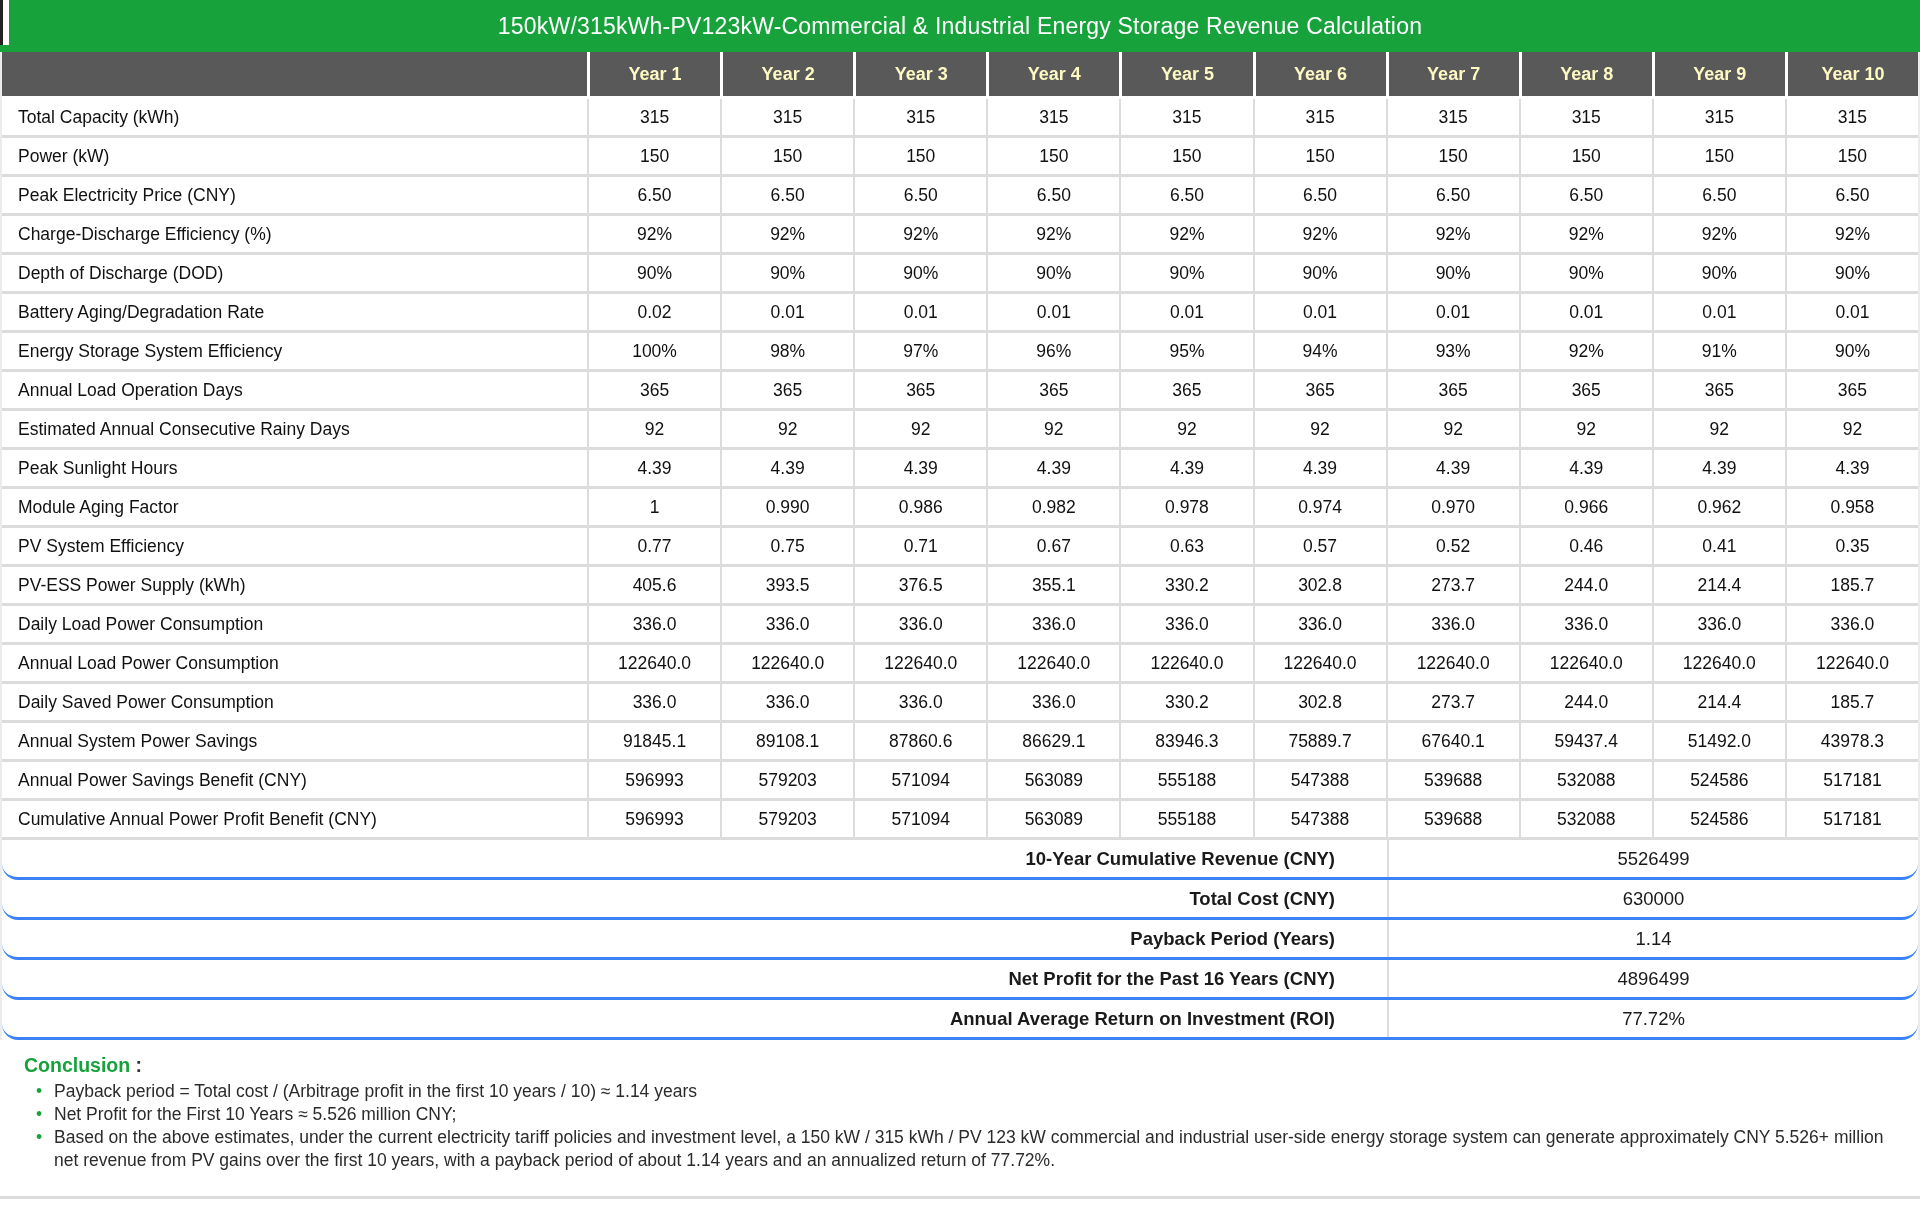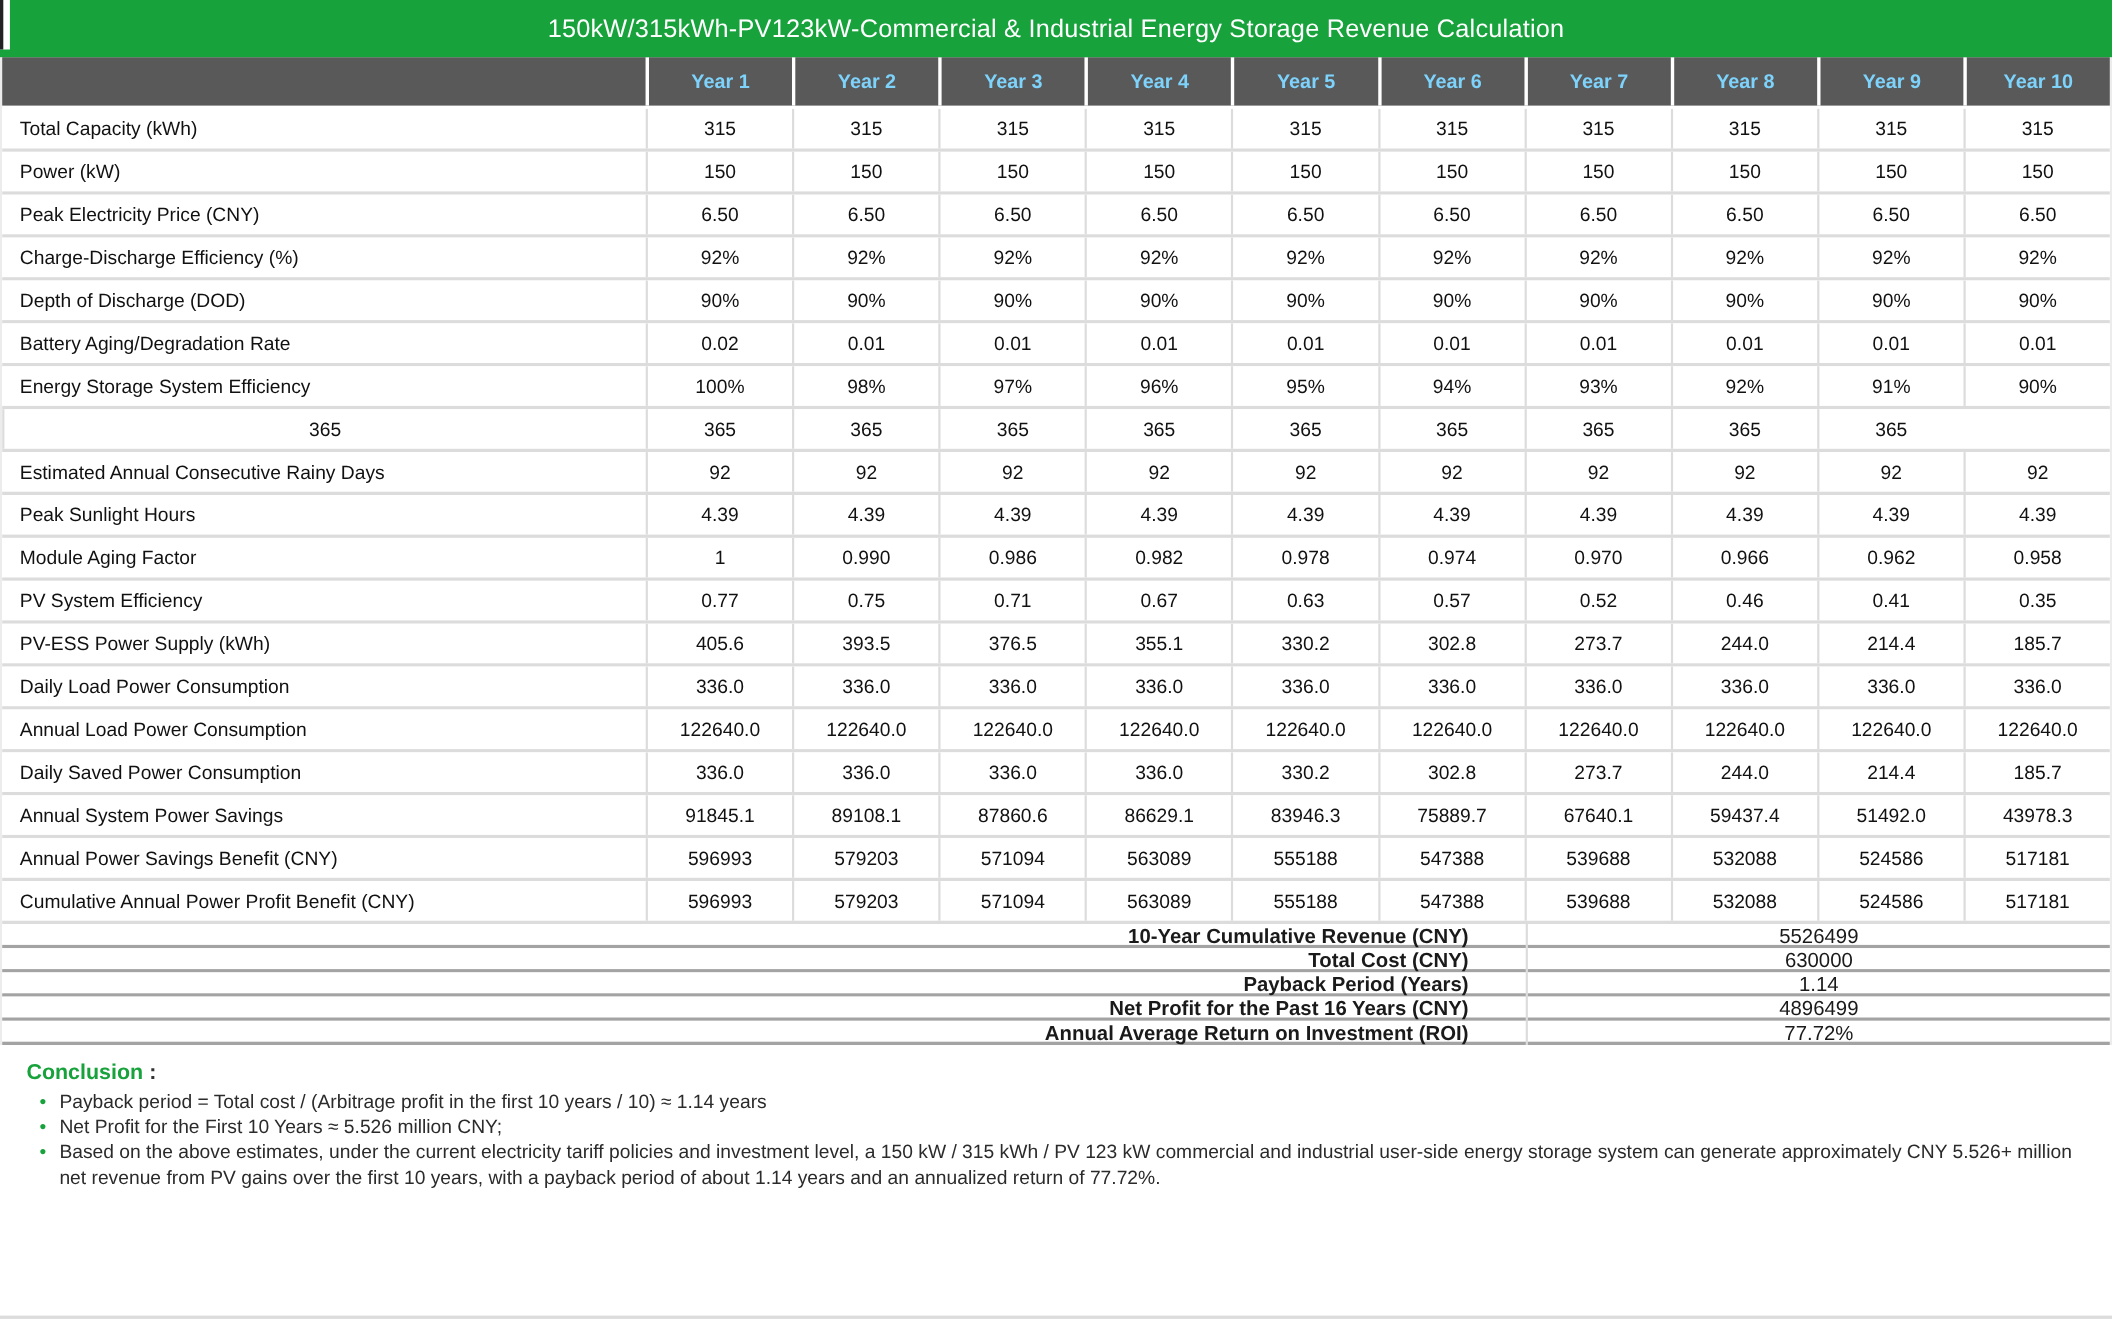--- a/index.html
+++ b/index.html
@@ -41,21 +41,21 @@
     display: grid;
     grid-template-columns: 585px repeat(10, 1fr);
   }
   .header-row {
     background: #ffffff;
     height: 44px;
     margin-bottom: 3px;
   }
   .header-cell {
     background: #595959;
-    color: #7dd3fc;
+    color: #fef9c3;
     font-weight: 700;
     font-size: 18px;
     display: flex;
     align-items: center;
     justify-content: center;
   }
   .header-cell.year { border-left: 3px solid #ffffff; }
 
   .data-row {
     height: 39px;
@@ -79,23 +79,24 @@
   }
   .table-wrap {
     border-left: 2px solid #ececec;
     border-right: 2px solid #ececec;
   }
 
   
   .summary-row {
     display: grid;
     grid-template-columns: 1385px 1fr;
-    height: 22px;
-    border-bottom: 3px solid #a3a3a3;
+    height: 40px;
+    border-bottom: 3px solid #3b82f6;
     background: #ffffff;
+    border-radius: 16px;
   }
   .summary-row .summary-label {
     display: flex;
     align-items: center;
     justify-content: flex-end;
     padding-right: 52px;
     font-size: 18.5px;
     font-weight: 700;
   }
   .summary-row .summary-value {
@@ -255,20 +256,21 @@
           <div class="value-cell">97%</div>
           <div class="value-cell">96%</div>
           <div class="value-cell">95%</div>
           <div class="value-cell">94%</div>
           <div class="value-cell">93%</div>
           <div class="value-cell">92%</div>
           <div class="value-cell">91%</div>
           <div class="value-cell">90%</div>
         </div>
         <div class="grid-row data-row">
+          <div class="label-cell">Annual Load Operation Days</div>
           <div class="value-cell">365</div>
           <div class="value-cell">365</div>
           <div class="value-cell">365</div>
           <div class="value-cell">365</div>
           <div class="value-cell">365</div>
           <div class="value-cell">365</div>
           <div class="value-cell">365</div>
           <div class="value-cell">365</div>
           <div class="value-cell">365</div>
           <div class="value-cell">365</div>

